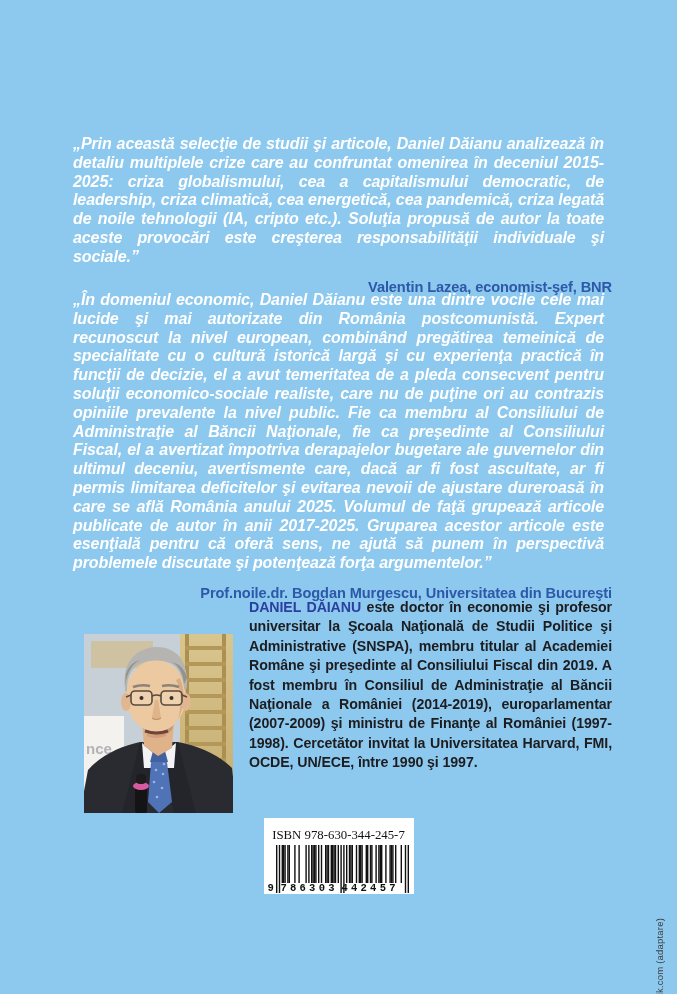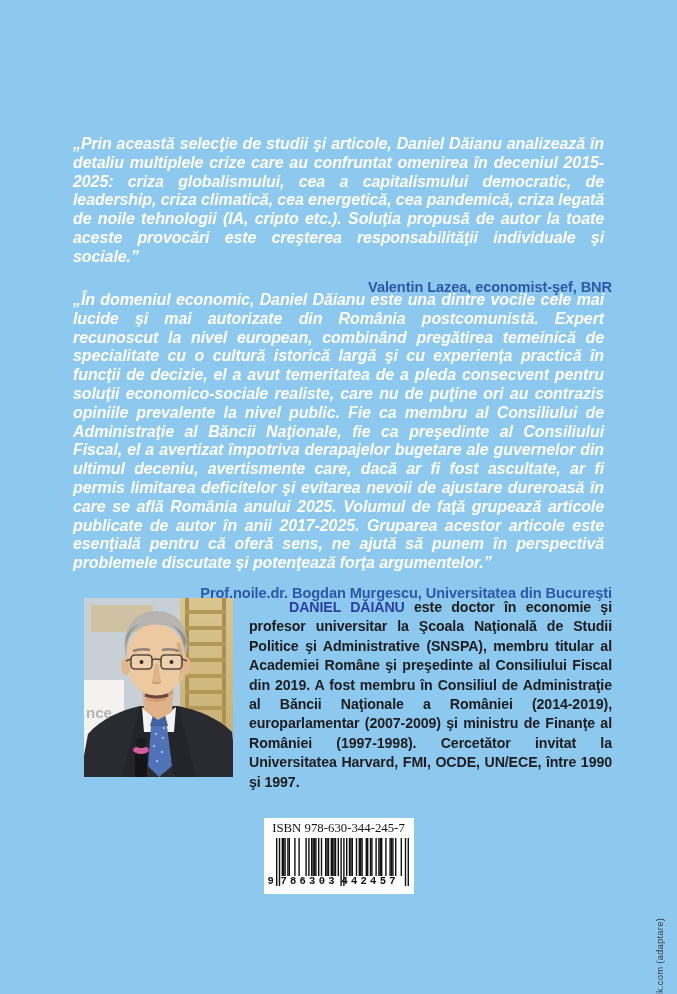--- a/index.html
+++ b/index.html
@@ -20,36 +20,36 @@
   .quote-text{
     margin:8px;color:var(--quote-text);font-weight:700;font-size:16px;
     line-height:18.8px;text-align:justify;letter-spacing:-0.1px;hyphens:auto;font-style:italic;
   }
   .quote-attr{
     margin:11px 0 0 0;color:var(--attribution);font-weight:700;font-size:14.6px;
     line-height:18.8px;text-align:right;letter-spacing:-0.1px;
   }
   
   .bio{position:absolute;top:598px;left:84px;width:528px;display:flex;gap:16px;}
-  .photo{flex:0 0 149px;width:149px;height:179px;}
+  .photo{flex:0 0 149px;width:149px;height:179px;margin-top:36px;}
   .photo svg{display:block;width:149px;height:179px;}
   .bio-text{
     margin:0;flex:1;color:var(--bio-text);font-weight:700;font-size:14.2px;
     line-height:19.4px;text-align:justify;letter-spacing:-0.1px;hyphens:auto;
   }
-  .bio-name{color:var(--author-name);margin-left:40px;}
+  .bio-name{color:var(--author-name);}
   
   .publisher{position:absolute;top:811px;left:0;right:0;text-align:center;}
   .publisher-name{
     color:var(--publisher-text);font-weight:700;font-size:17px;
     letter-spacing:0.6px;line-height:20px;
   }
   .barcode-panel{
     width:150px;height:76px;margin:7px auto 9px;background:var(--barcode-panel);
-    box-sizing:border-box;padding-top:3px;
+    box-sizing:border-box;padding-top:10px;
   }
   .isbn-label{
     font-family:"Liberation Serif",serif;color:#111;font-size:12.8px;
     line-height:15px;white-space:nowrap;
   }
   .barcode{position:relative;width:142px;height:50px;margin:2px auto 0;}
   .barcode svg{position:absolute;left:8px;top:0;}
   .bc-digits{
     position:absolute;bottom:1px;font-family:"Liberation Mono",monospace;
     font-weight:700;color:#111;font-size:10.5px;line-height:11px;display:flex;

